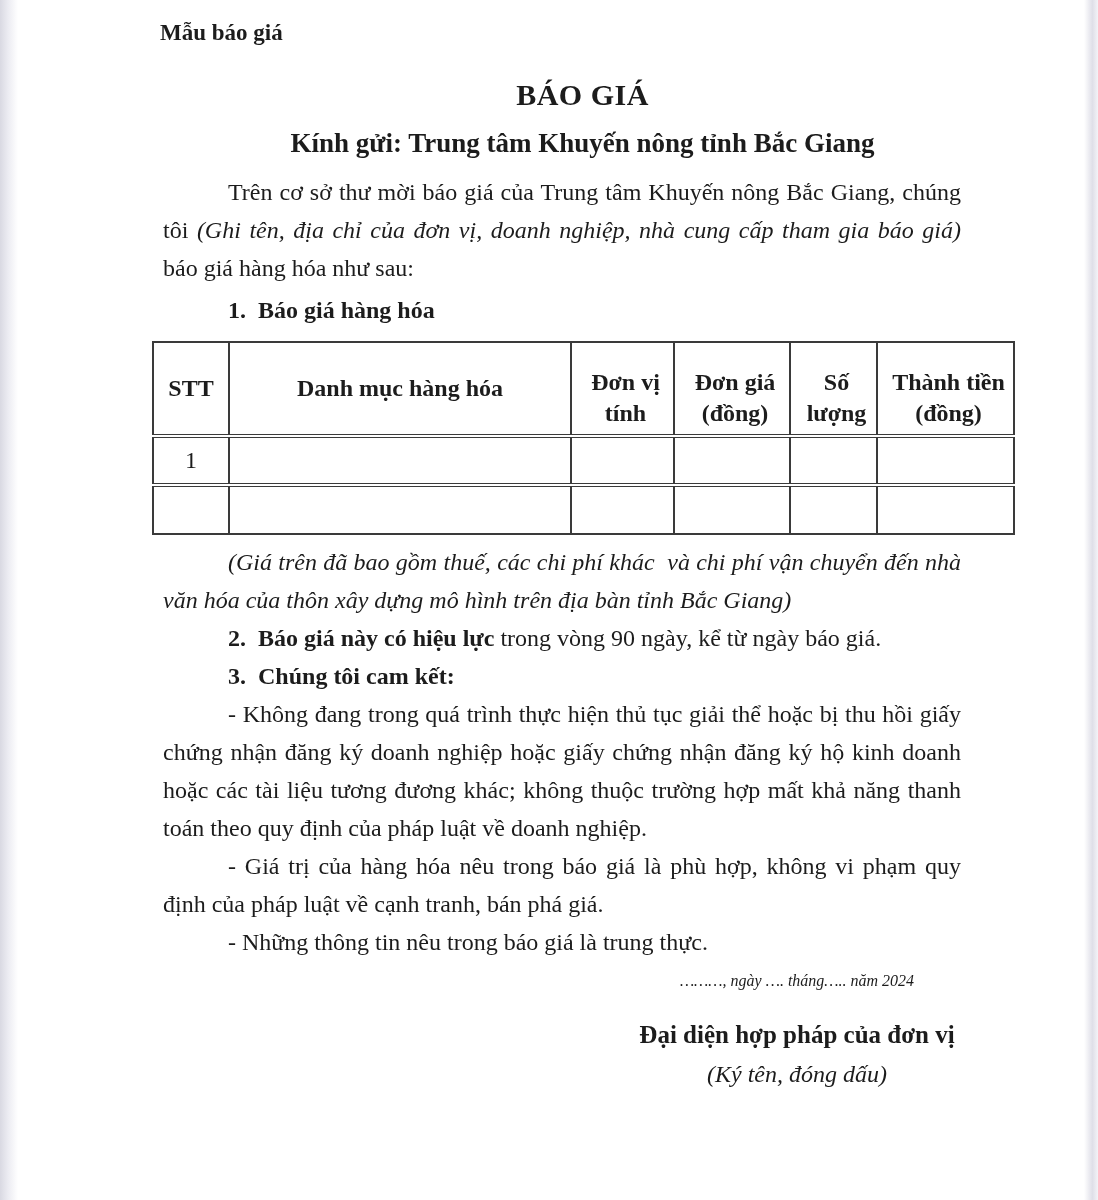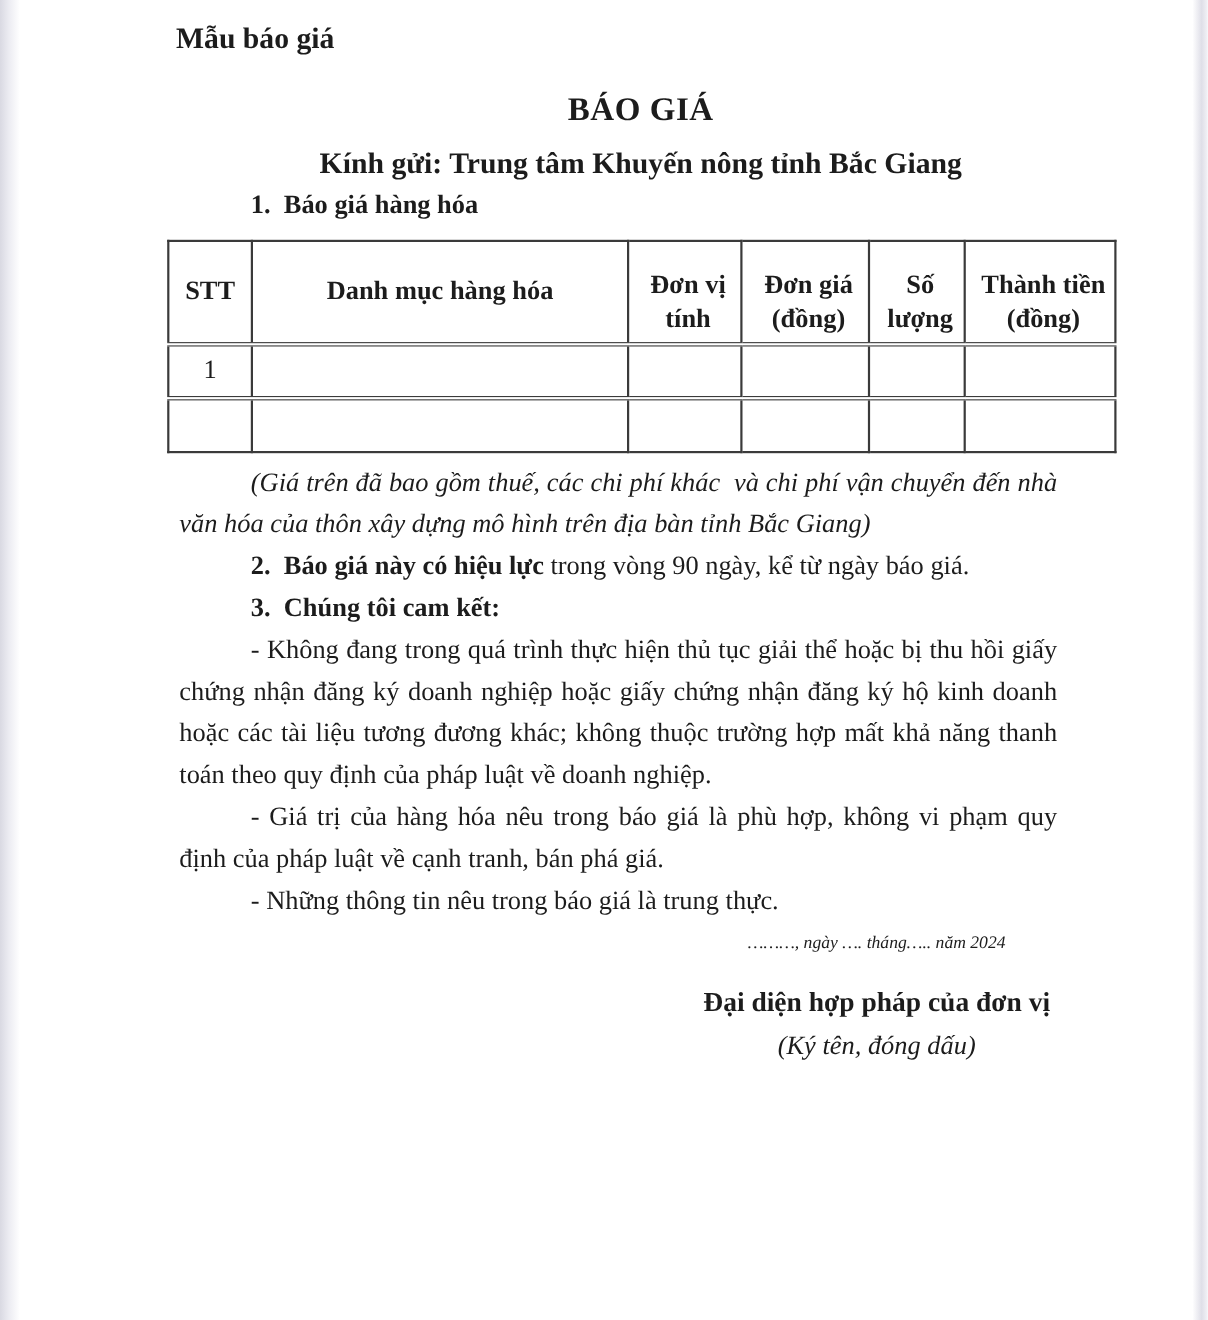--- a/index.html
+++ b/index.html
@@ -13,21 +13,21 @@
   }
   .edge { position:absolute; top:0; bottom:0; pointer-events:none; }
   .edge-left  { left:0;  width:18px; background:linear-gradient(to right,#d9d9e2 0%,#ececf2 45%,#ffffff 100%); }
   .edge-right { right:0; width:14px; background:linear-gradient(to left,#f3f3f7 0%,#dfdfe8 40%,#ffffff 100%); }
 
   .page { position:absolute; left:152px; top:0; width:861px; }
 
   .bold   { font-weight:bold; }
   .italic { font-style:italic; }
 
-  .corner-label { margin:20px 0 0 8px; font-size:27px; font-weight:bold; }
+  .corner-label { margin:20px 0 0 8px; font-size:23px; font-weight:bold; }
 
   .doc-title { font-size:30px; font-weight:bold; text-align:center; margin-top:32px; letter-spacing:0.5px; }
   .recipient { font-size:27px; font-weight:bold; text-align:center; margin-top:16px; }
 
   .para {
     font-size:24px;
     line-height:38px;
     text-align:justify;
     text-indent:65px;
     margin:0 52px 0 11px;
@@ -79,20 +79,21 @@
 <div class="edge edge-right"></div>
 
 <div class="page">
 
   <div class="corner-label">Mẫu báo giá</div>
 
   <div class="doc-title">BÁO GIÁ</div>
 
   <div class="recipient">Kính gửi: Trung tâm Khuyến nông tỉnh Bắc Giang</div>
 
+  <p class="para intro"><span>Trên cơ sở thư mời báo giá của Trung tâm Khuyến nông Bắc Giang, chúng tôi </span><span class="italic">(Ghi tên, địa chỉ của đơn vị, doanh nghiệp, nhà cung cấp tham gia báo giá)</span><span> báo giá hàng hóa như sau:</span></p>
 
   <p class="para heading bold">1.&nbsp; Báo giá hàng hóa</p>
 
   <table class="quote-table">
     <colgroup>
       <col style="width:76px">
         <col style="width:342px">
         <col style="width:103px">
       <col style="width:116px">
         <col style="width:87px">

